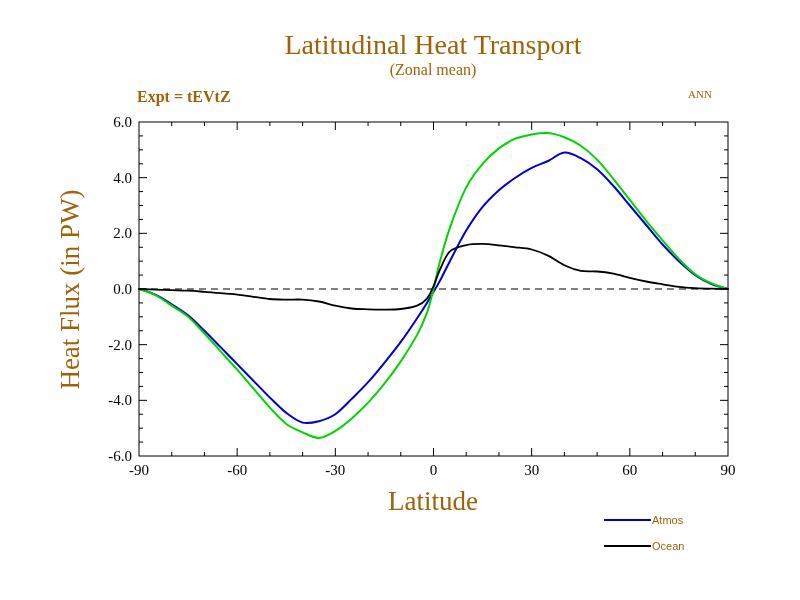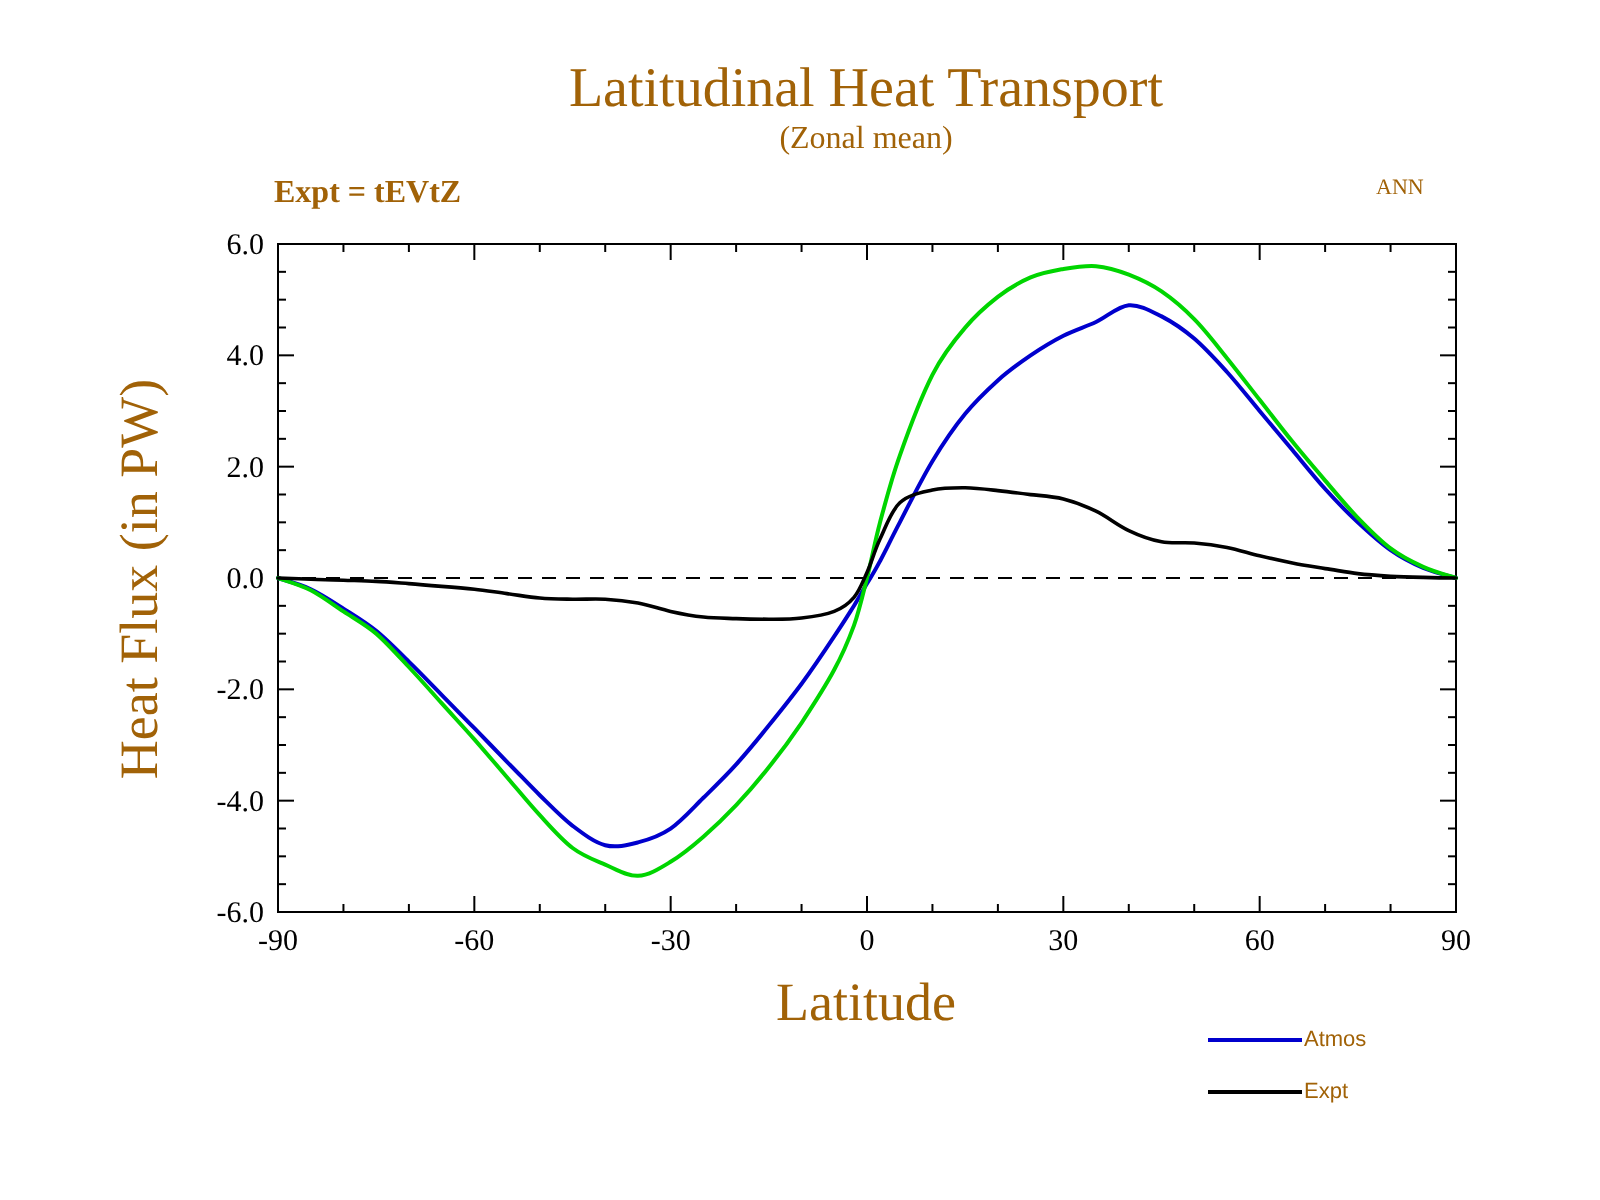--- a/index.html
+++ b/index.html
@@ -179,17 +179,17 @@
       <path d="M139.0,289.0C141.7,289.1 149.9,289.4 155.4,289.6C160.8,289.7 166.3,289.9 171.7,290.1C177.2,290.3 182.6,290.4 188.1,290.7C193.5,290.9 199.0,291.4 204.4,291.8C209.9,292.2 215.4,292.7 220.8,293.2C226.3,293.6 231.7,294.0 237.2,294.6C242.6,295.2 248.1,296.1 253.5,296.8C259.0,297.5 264.4,298.6 269.9,299.0C275.3,299.5 280.8,299.5 286.3,299.6C291.7,299.7 297.2,299.3 302.6,299.6C308.1,299.9 313.5,300.5 319.0,301.5C324.4,302.5 329.9,304.5 335.3,305.7C340.8,306.9 346.2,307.9 351.7,308.5C357.1,309.1 362.6,309.1 368.1,309.3C373.5,309.5 379.0,309.6 384.4,309.6C389.9,309.6 395.3,309.7 400.8,309.0C406.2,308.4 412.8,307.4 417.1,305.7C421.5,304.0 424.2,302.0 427.0,298.7C429.7,295.5 431.3,291.1 433.5,286.2C435.7,281.3 437.3,275.3 440.0,269.5C442.8,263.7 445.5,255.5 449.9,251.4C454.2,247.3 460.8,246.3 466.2,245.0C471.7,243.8 477.1,243.9 482.6,243.9C488.0,244.0 493.5,244.7 498.9,245.3C504.4,245.9 509.9,246.6 515.3,247.3C520.8,247.9 526.2,248.1 531.7,249.5C537.1,250.9 542.6,253.0 548.0,255.6C553.5,258.2 558.9,262.8 564.4,265.3C569.8,267.9 575.3,269.9 580.8,270.9C586.2,271.9 591.7,271.0 597.1,271.5C602.6,271.9 608.0,272.6 613.5,273.7C618.9,274.8 624.4,276.6 629.8,277.9C635.3,279.2 640.7,280.4 646.2,281.5C651.6,282.6 657.1,283.4 662.6,284.3C668.0,285.1 673.5,286.1 678.9,286.8C684.4,287.4 689.8,287.8 695.3,288.2C700.7,288.5 706.2,288.6 711.6,288.7C717.1,288.9 725.3,289.0 728.0,289.0" fill="none" stroke="#000000" stroke-width="1.8" stroke-linejoin="round" stroke-linecap="round"></path>
     </svg>
 
   <div id="legend">
     <div class="legend-item">
       <span class="legend-line" style="border-top-color: rgb(0, 0, 205);"></span>
       <span class="legend-label">Atmos</span>
     </div>
     <div class="legend-item">
       <span class="legend-line" style="border-top-color: rgb(0, 0, 0);"></span>
-      <span class="legend-label">Expt</span>
+      <span class="legend-label">Ocean</span>
     </div>
   </div>
 
 </div>
 
 </body></html>

